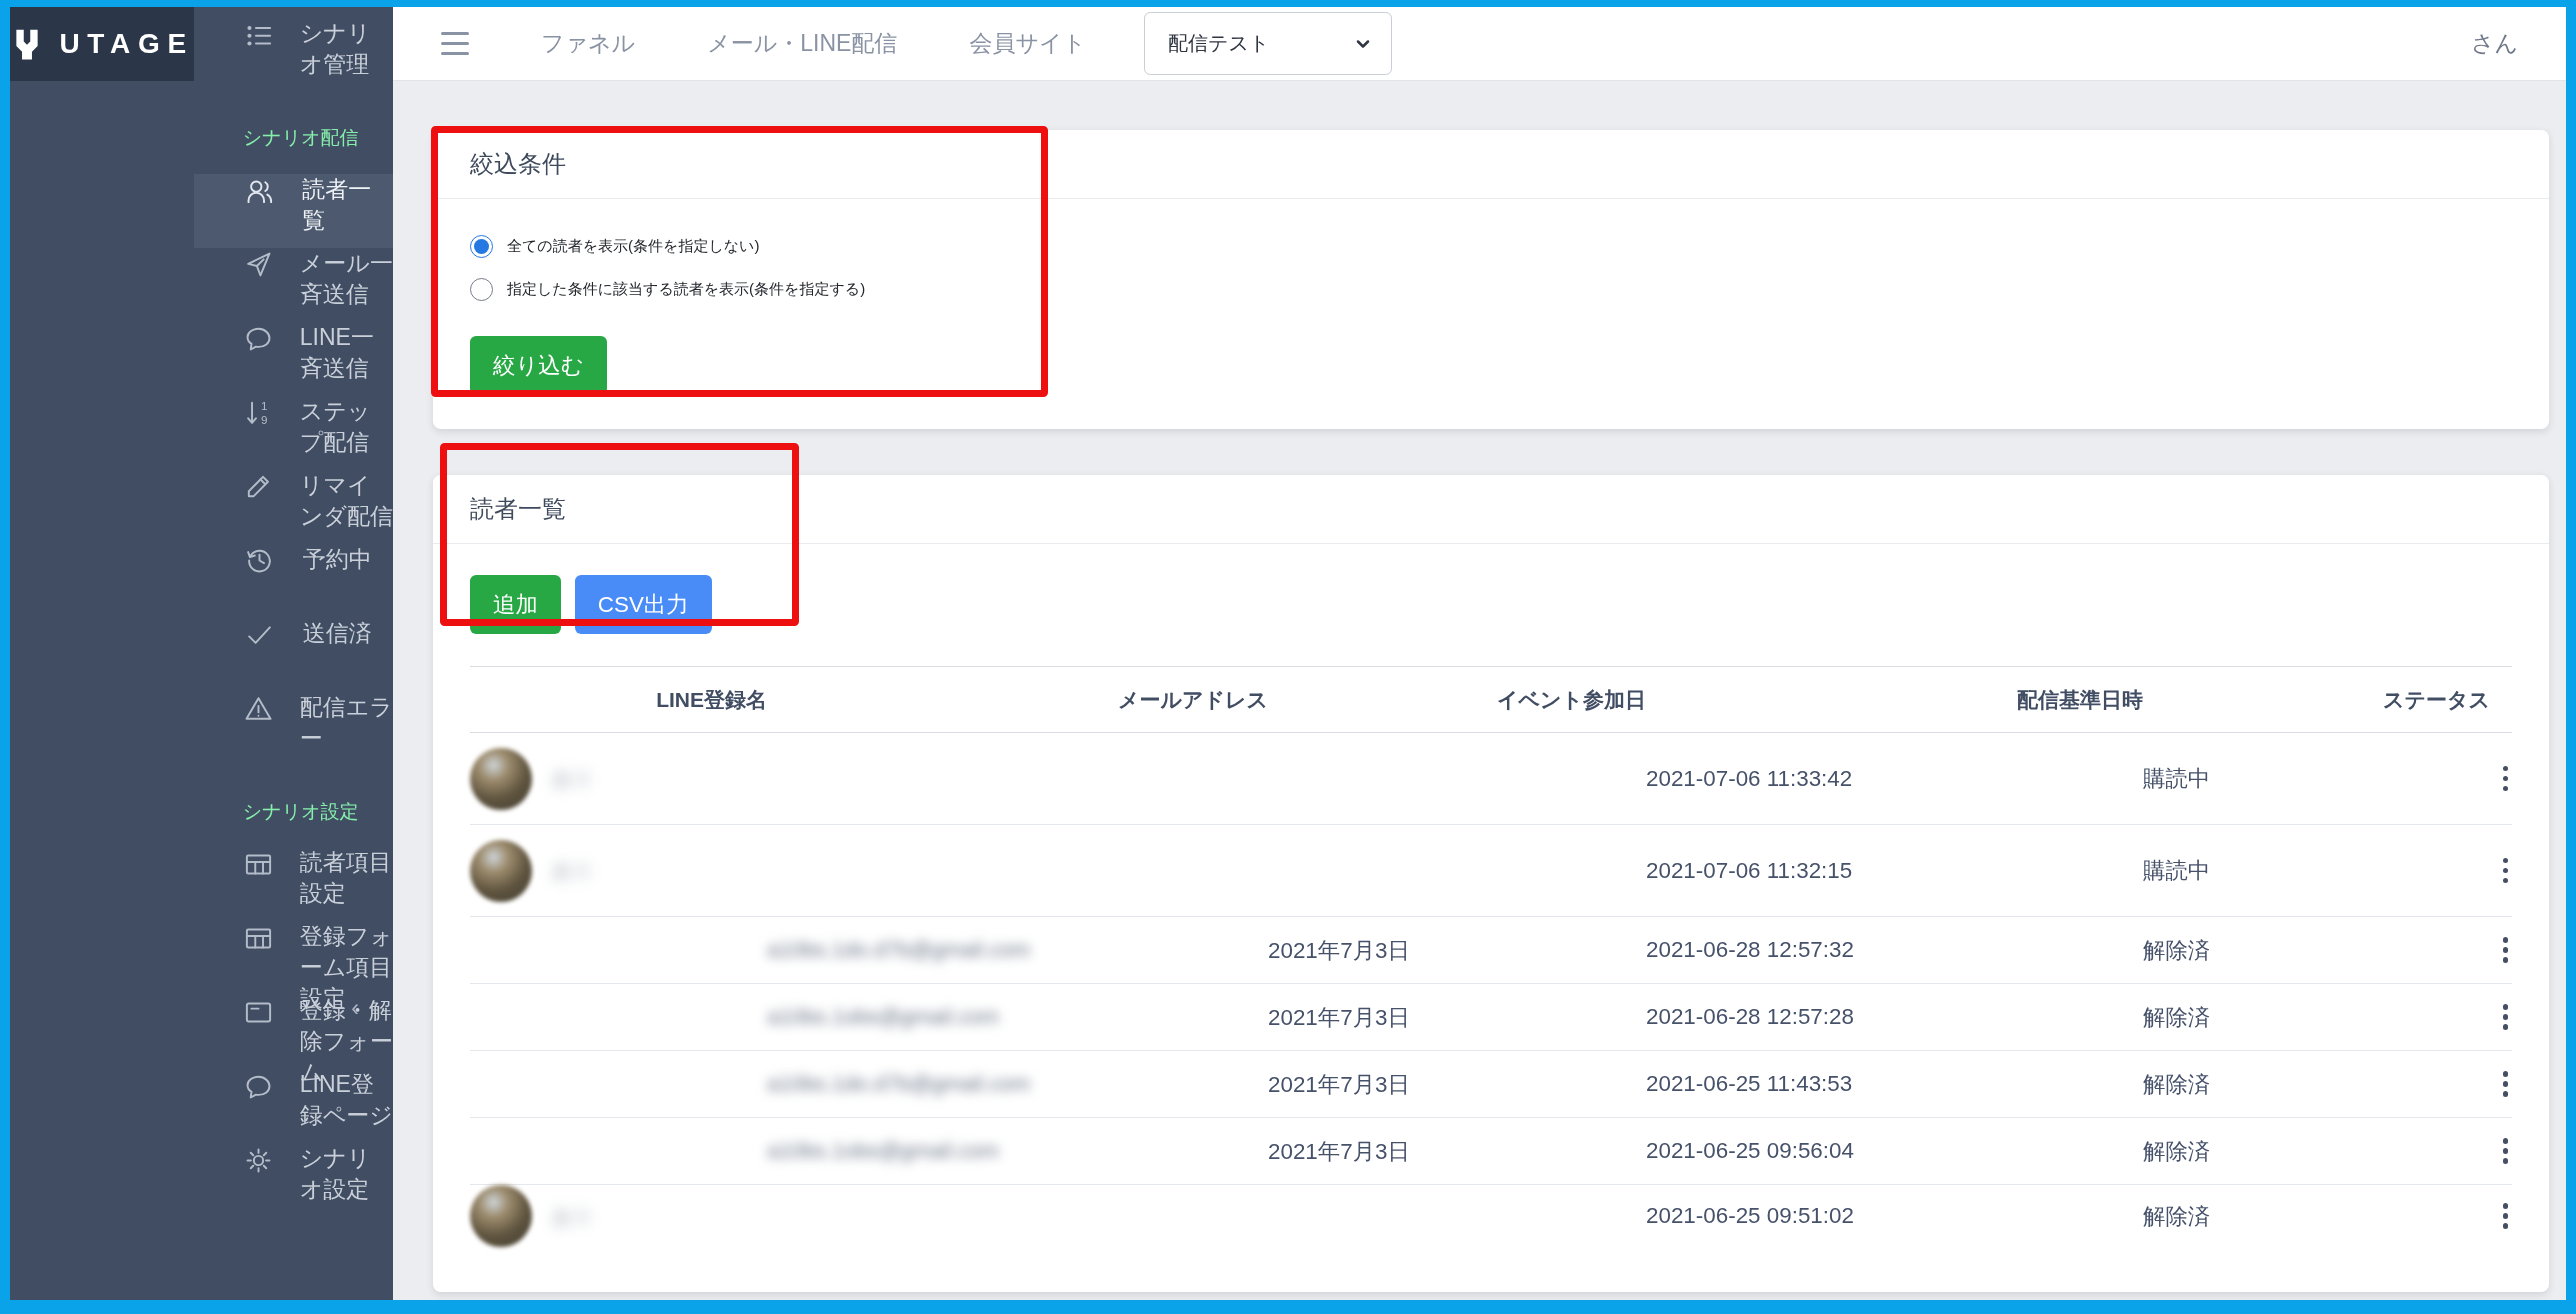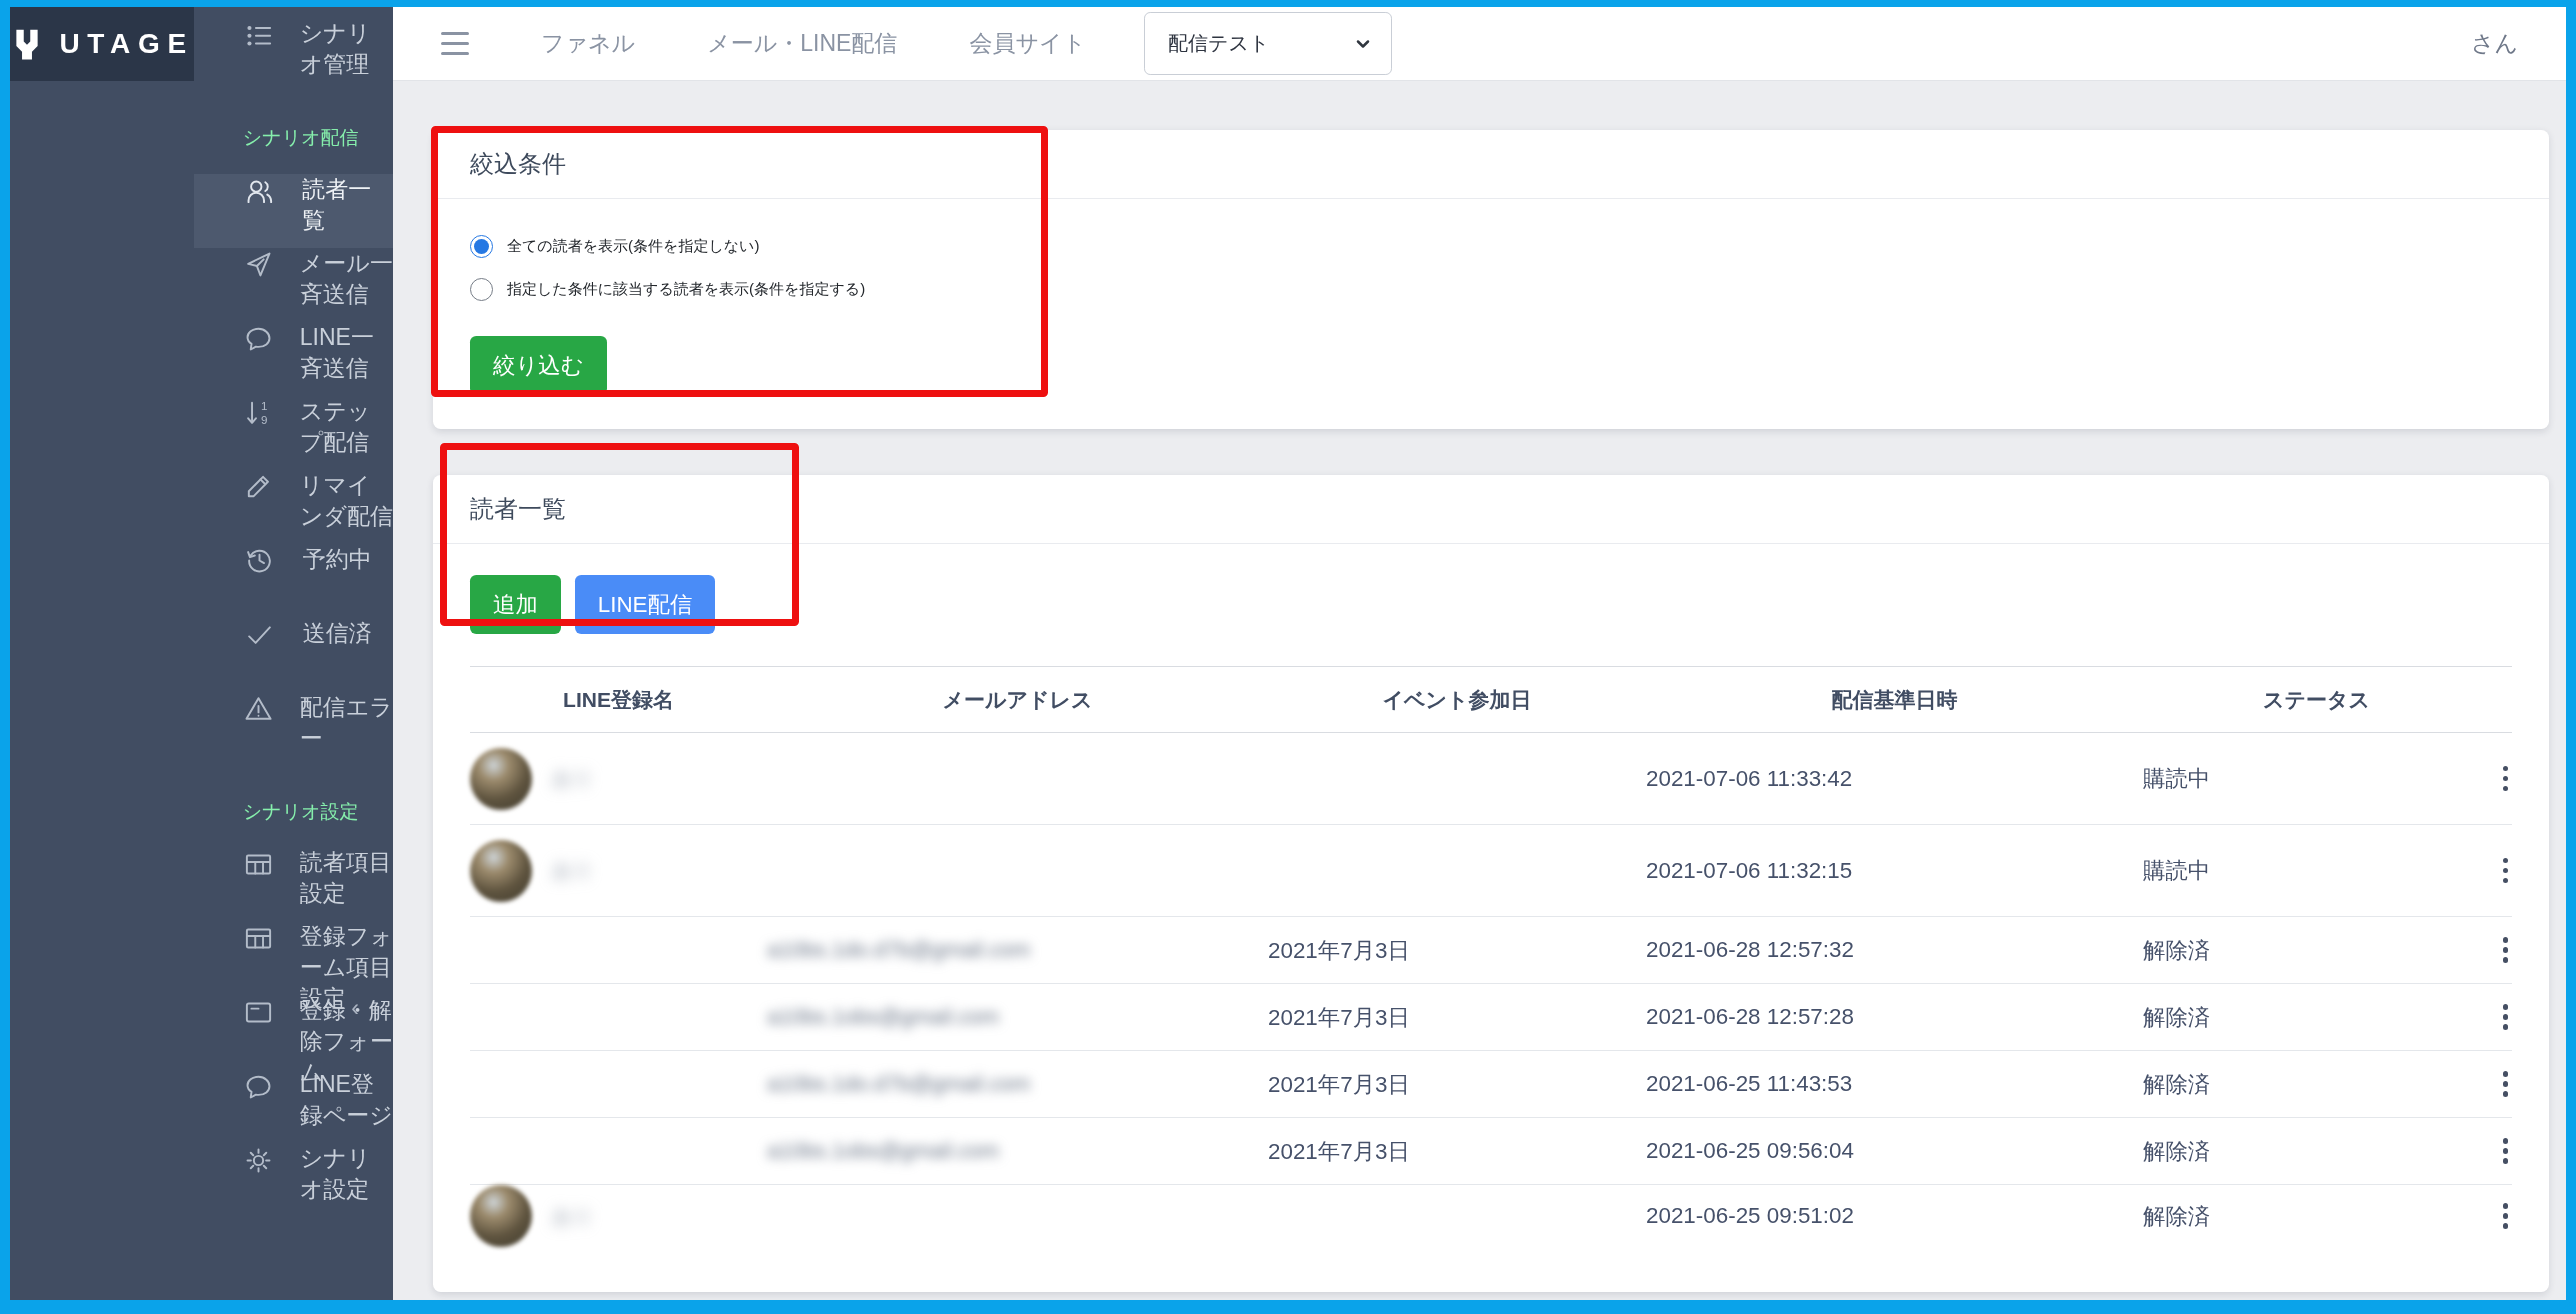--- a/index.html
+++ b/index.html
@@ -49,21 +49,21 @@
   .btn{ display:inline-flex; align-items:center; justify-content:center; border:none; border-radius:6.2px;
     color:#ffffff; font-size:22.4px; padding:0 23px; height:59px; cursor:pointer; font-family:inherit;}
   .btn-green{ background:#28a745; }
   .btn-blue{ background:#4a8cf7; }
   .filter-btn{ margin-top:25px; }
   
   .readers-card{ margin-top:46px; margin-bottom:14px; }
   .actions{ padding:31px 37px 32px; display:flex; gap:14px; }
   .tbl-wrap{ padding:0 37px; }
   table{ width:100%; border-collapse:collapse; table-layout:fixed; }
-  th{ border-top:1.5px solid #d9dce1; border-bottom:1.5px solid #d9dce1; height:66px; text-align:center;
+  th{ border-top:1.5px solid #d9dce1; border-bottom:1.5px solid #d9dce1; height:66px; text-align:right;
     font-size:21px; color:#414d63; font-weight:bold; padding:0;}
   td{ border-bottom:0.8px solid #e4e7eb; height:67px; font-size:22.4px; color:#46516a; padding:0; vertical-align:middle;}
   tr.row-avatar td{ height:92px; }
   tr.row-last td{ border-bottom:none; height:97px; padding-bottom:45px; }
   .avatar-wrap{ display:flex; align-items:center; gap:20px; }
   .avatar{ width:62px; height:62px; border-radius:50%; flex-shrink:0;
     background:radial-gradient(circle at 38% 28%, #cdd3d6 0%, #9b8a6c 26%, #5f543f 58%, #3e3a2d 100%);
     filter:blur(2.3px);}
   .blur-name{ font-size:20px; color:#98a1ae; filter:blur(7px); }
   .blur-email{ font-size:21.6px; color:#6a7587; filter:blur(5.4px); }
@@ -307,21 +307,21 @@
             <span>指定した条件に該当する読者を表示(条件を指定する)</span>
           </label>
           <button class="btn btn-green filter-btn">絞り込む</button>
         </div>
       </section>
 
       <section class="card readers-card">
         <div class="card-title">読者一覧</div>
         <div class="actions">
           <button class="btn btn-green">追加</button>
-          <button class="btn btn-blue">LINE配信</button>
+          <button class="btn btn-blue">CSV出力</button>
         </div>
         <div class="tbl-wrap">
           <table>
             <colgroup>
                 <col style="width:297px">
                 <col style="width:501px">
                 <col style="width:378px">
                 <col style="width:497px">
                 <col style="width:347px">
                 <col>

